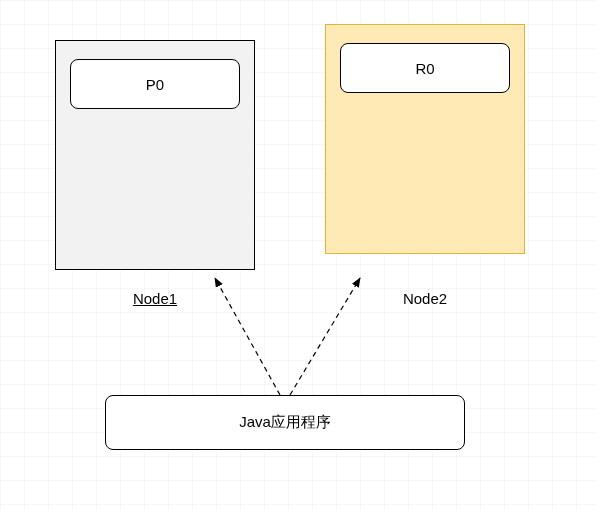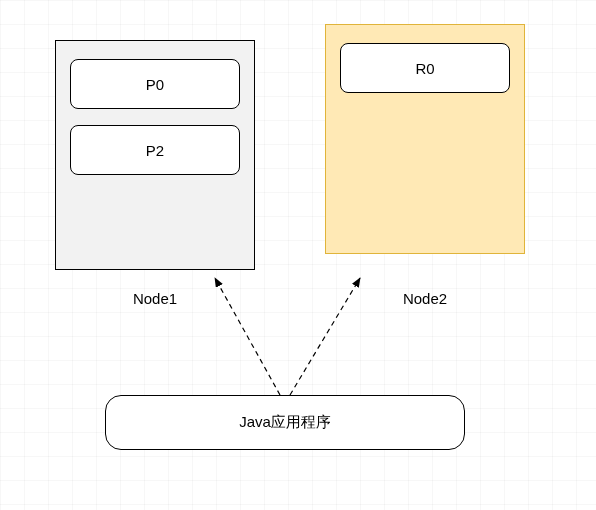--- a/index.html
+++ b/index.html
@@ -42,30 +42,30 @@
     display: flex;
     align-items: center;
     justify-content: center;
   }
   .node-label {
     position: absolute;
     top: 290px;
     width: 120px;
     text-align: center;
   }
-  .label1 { left: 95px; }
+  .label1 { left: 95px; text-decoration: underline; }
   .label2 { left: 365px; }
   .app-box {
     position: absolute;
     left: 105px;
     top: 395px;
     width: 360px;
     height: 55px;
     border: 1px solid #000;
-    border-radius: 16px;
+    border-radius: 8px;
     background: #fff;
     display: flex;
     align-items: center;
     justify-content: center;
   }
   svg.arrows {
     position: absolute;
     inset: 0;
     width: 596px;
     height: 510px;
@@ -73,23 +73,20 @@
   }
 </style>
 </head>
 <body>
 
 <div class="grid-bg"></div>
 
 <div class="node-box node1">
   <div class="slot">
       <span>P0</span>
-    </div>
-  <div class="slot">
-      <span>P2</span>
     </div>
 </div>
 
 <div class="node-box node2">
   <div class="slot">
       <span>R0</span>
     </div>
 </div>
 
 <div class="node-label label1">Node1</div>

